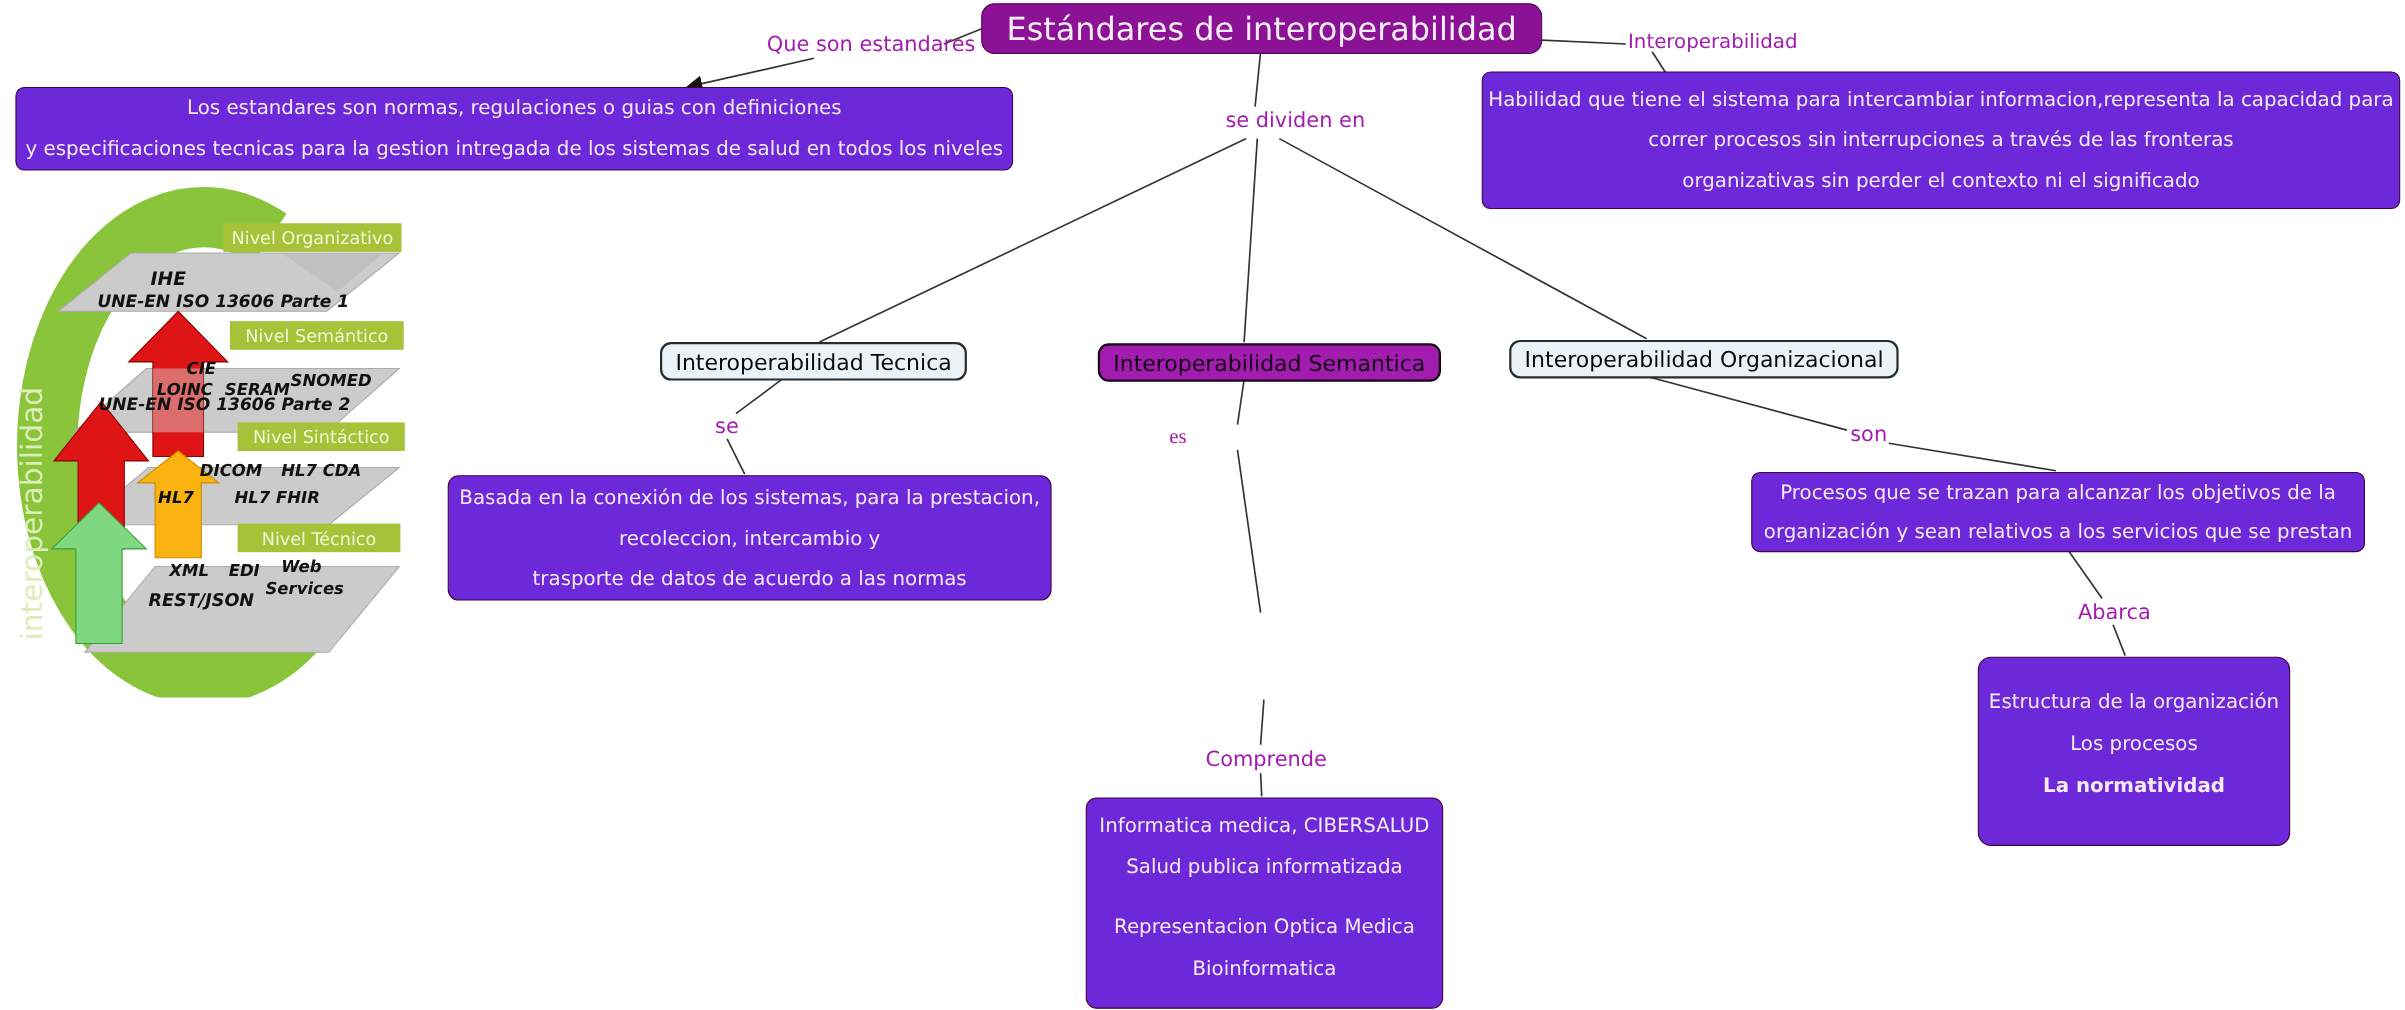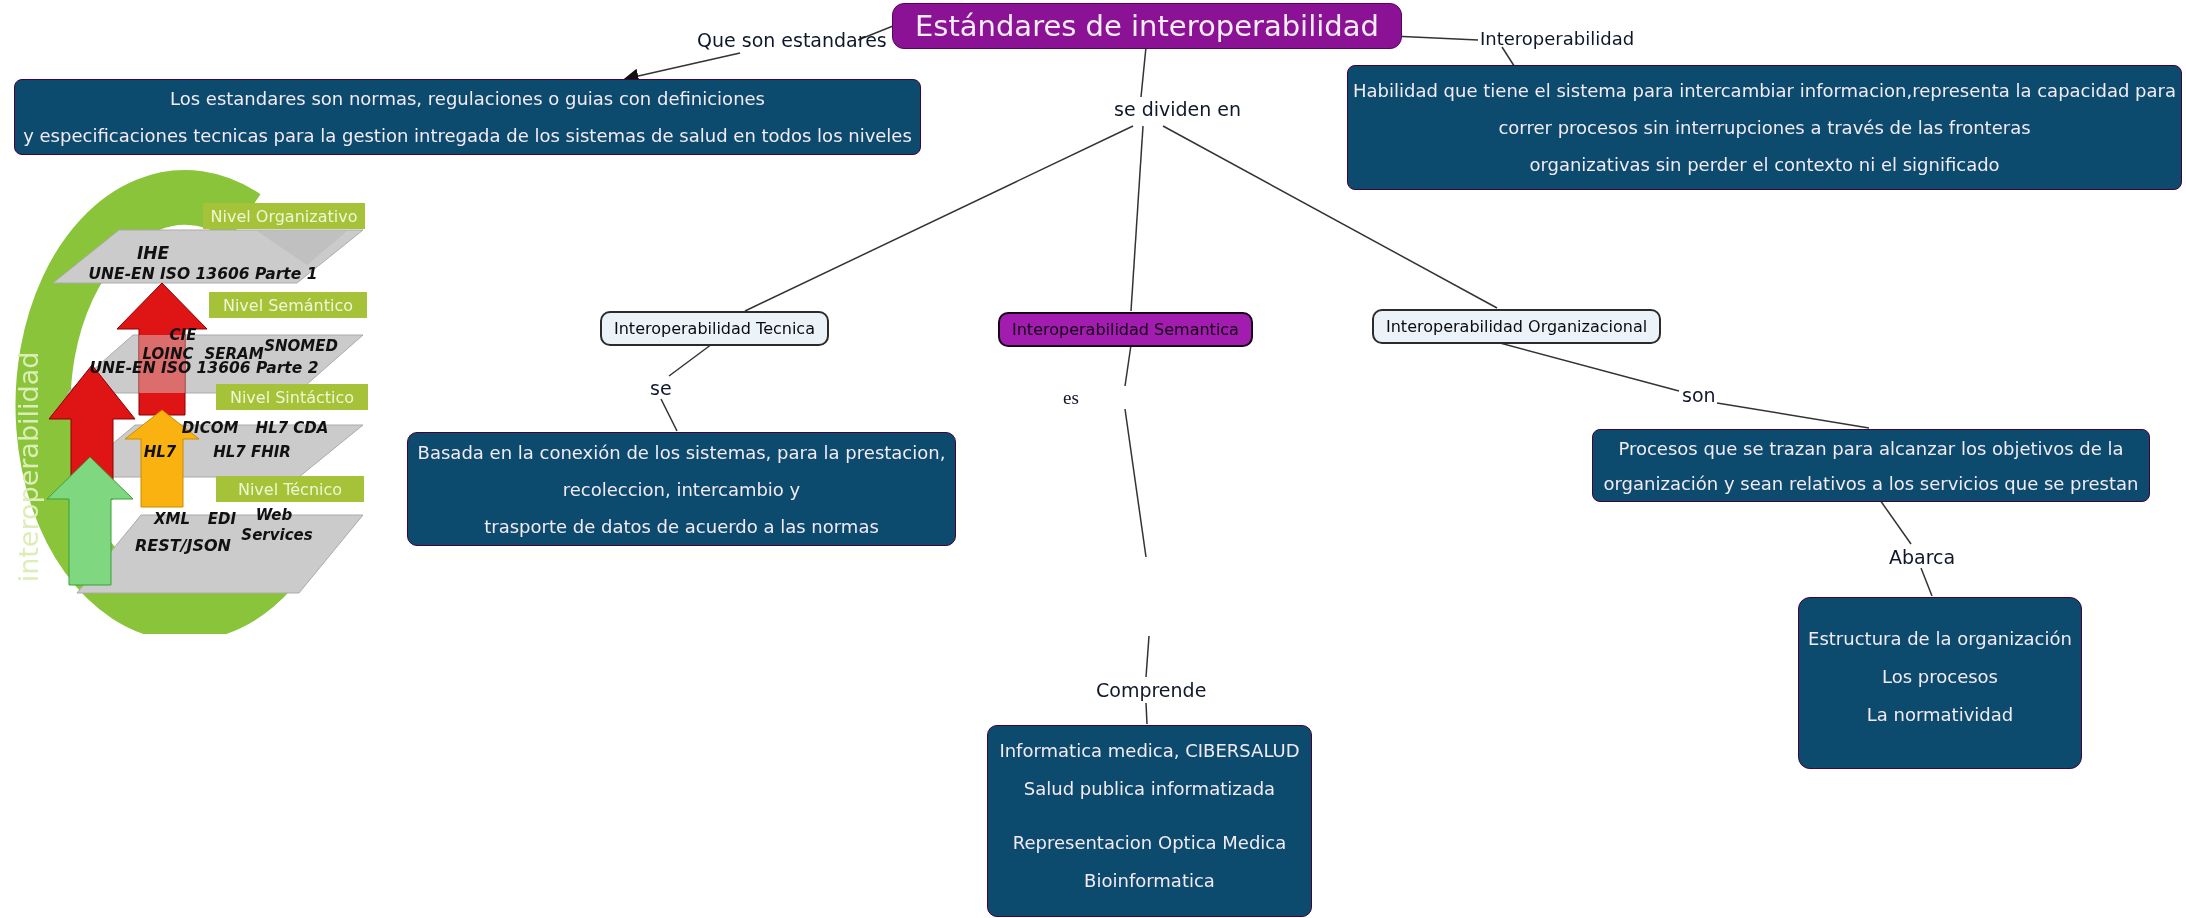--- a/index.html
+++ b/index.html
@@ -6,31 +6,31 @@
   #canvas{
     position:relative;width:2186px;height:918px;background:#ffffff;
     font-family:"DejaVu Sans","Liberation Sans",sans-serif;overflow:hidden;
   }
   svg{position:absolute;left:0;top:0;}
   .title{
     position:absolute;left:892px;top:3px;height:44px;line-height:44px;
     padding:0 22px;background:#8C1295;color:#f6eef6;font-size:29px;
     border-radius:12px;border:1px solid #57055c;white-space:nowrap;
   }
-  .lbl{position:absolute;color:#0f172a;font-size:19px;white-space:nowrap;}
+  .lbl{position:absolute;color:#a21caf;font-size:19px;white-space:nowrap;}
   .pbox{
-    position:absolute;background:#0c4a6e;border:1px solid #45013F;border-radius:8px;
+    position:absolute;background:#6d28d9;border:1px solid #45013F;border-radius:8px;
     color:#F3EBF3;font-size:18px;display:flex;flex-direction:column;
     justify-content:center;align-items:center;text-align:center;
   }
   .pbox .ln{line-height:37px;white-space:nowrap;}
   .pbox.topstart{justify-content:flex-start;}
   .node{
     position:absolute;display:inline-flex;align-items:center;justify-content:center;
-    height:31px;padding:0 12px;font-size:16px;color:#0b0b0b;background:#EBF3F9;
+    height:31px;padding:0 12px;font-size:20px;color:#0b0b0b;background:#EBF3F9;
     border:2px solid #2b2b2b;border-radius:10px;white-space:nowrap;
   }
   .node.purple{background:#a21caf;border-color:#180118;color:#140114;}
   .cline{stroke:#333;stroke-width:1.5;fill:none;}
 </style>
 </head>
 <body>
 
 <div id="canvas">
 
@@ -139,21 +139,21 @@
 
 
   <div class="pbox" style="left:1592px;top:429px;width:556px;height:71px;">
     <div class="ln" style="line-height:35px;">Procesos que se trazan para alcanzar los objetivos de la</div>
     <div class="ln" style="line-height:35px;">organización y sean relativos a los servicios que se prestan</div>
   </div>
 
   <div class="pbox topstart" style="left:1798px;top:597px;width:282px;height:148px;padding-top:22px;border-radius:12px;">
     <div class="ln" style="line-height:38px;">Estructura de la organización</div>
     <div class="ln" style="line-height:38px;">Los procesos</div>
-    <div class="ln" style="line-height:38px;">La normatividad</div>
+    <div class="ln" style="line-height:38px;font-weight:bold;">La normatividad</div>
   </div>
 
   <div class="pbox topstart" style="left:987px;top:725px;width:323px;height:184px;padding-top:6px;border-radius:10px;">
     <div class="ln" style="line-height:38px;">Informatica medica, CIBERSALUD</div>
     <div class="ln" style="line-height:38px;">Salud publica informatizada</div>
     <div class="ln" style="line-height:38px;margin-top:16px;">Representacion Optica Medica</div>
     <div class="ln" style="line-height:38px;">Bioinformatica</div>
   </div>
 
 </div>

